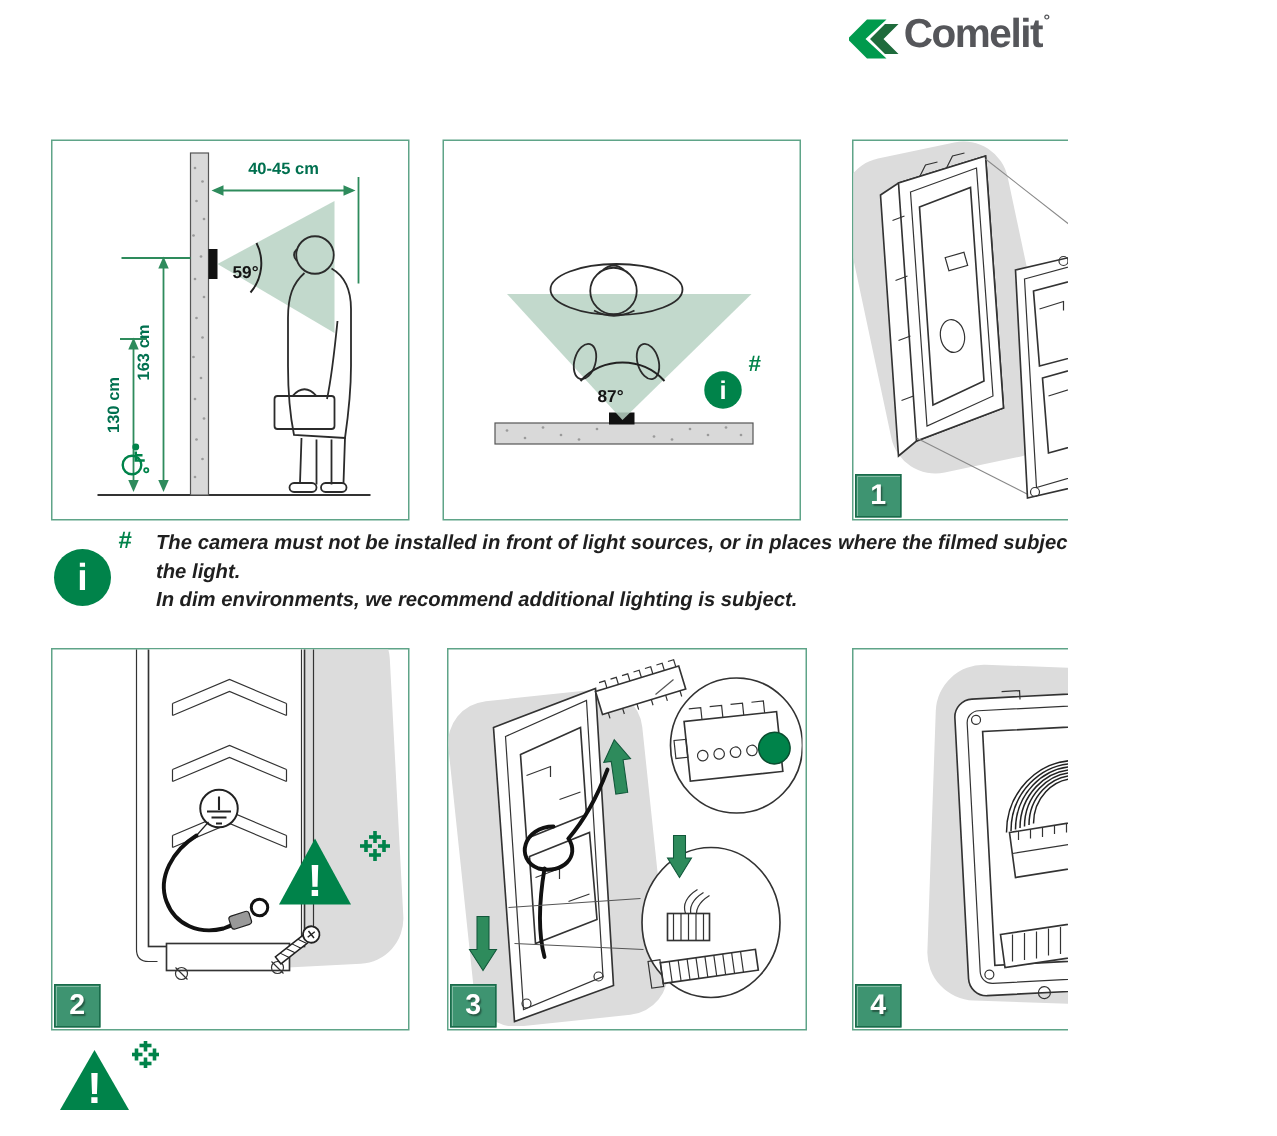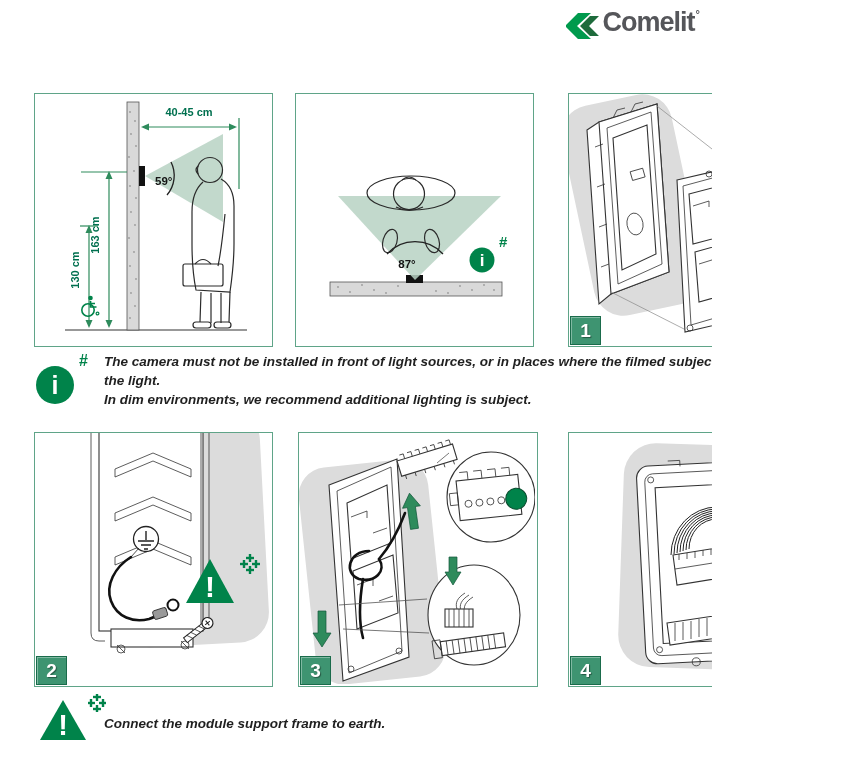--- a/index.html
+++ b/index.html
@@ -380,15 +380,14 @@
       <rect x="5" y="1.8" width="8" height="2.4"></rect>
         <rect x="7.8" y="-1" width="2.4" height="8"></rect>
       <rect x="-1" y="7.8" width="8" height="2.4"></rect>
         <rect x="1.8" y="5" width="2.4" height="8"></rect>
       <rect x="11" y="7.8" width="8" height="2.4"></rect>
         <rect x="13.8" y="5" width="2.4" height="8"></rect>
       <rect x="5" y="13.8" width="8" height="2.4"></rect>
         <rect x="7.8" y="11" width="2.4" height="8"></rect>
     </g>
   </svg>
-  <p class="note-text" style="left:104px;top:714px;width:500px;">Connect the module support frame to earth.</p>
 
 </div>
 
 </body></html>

